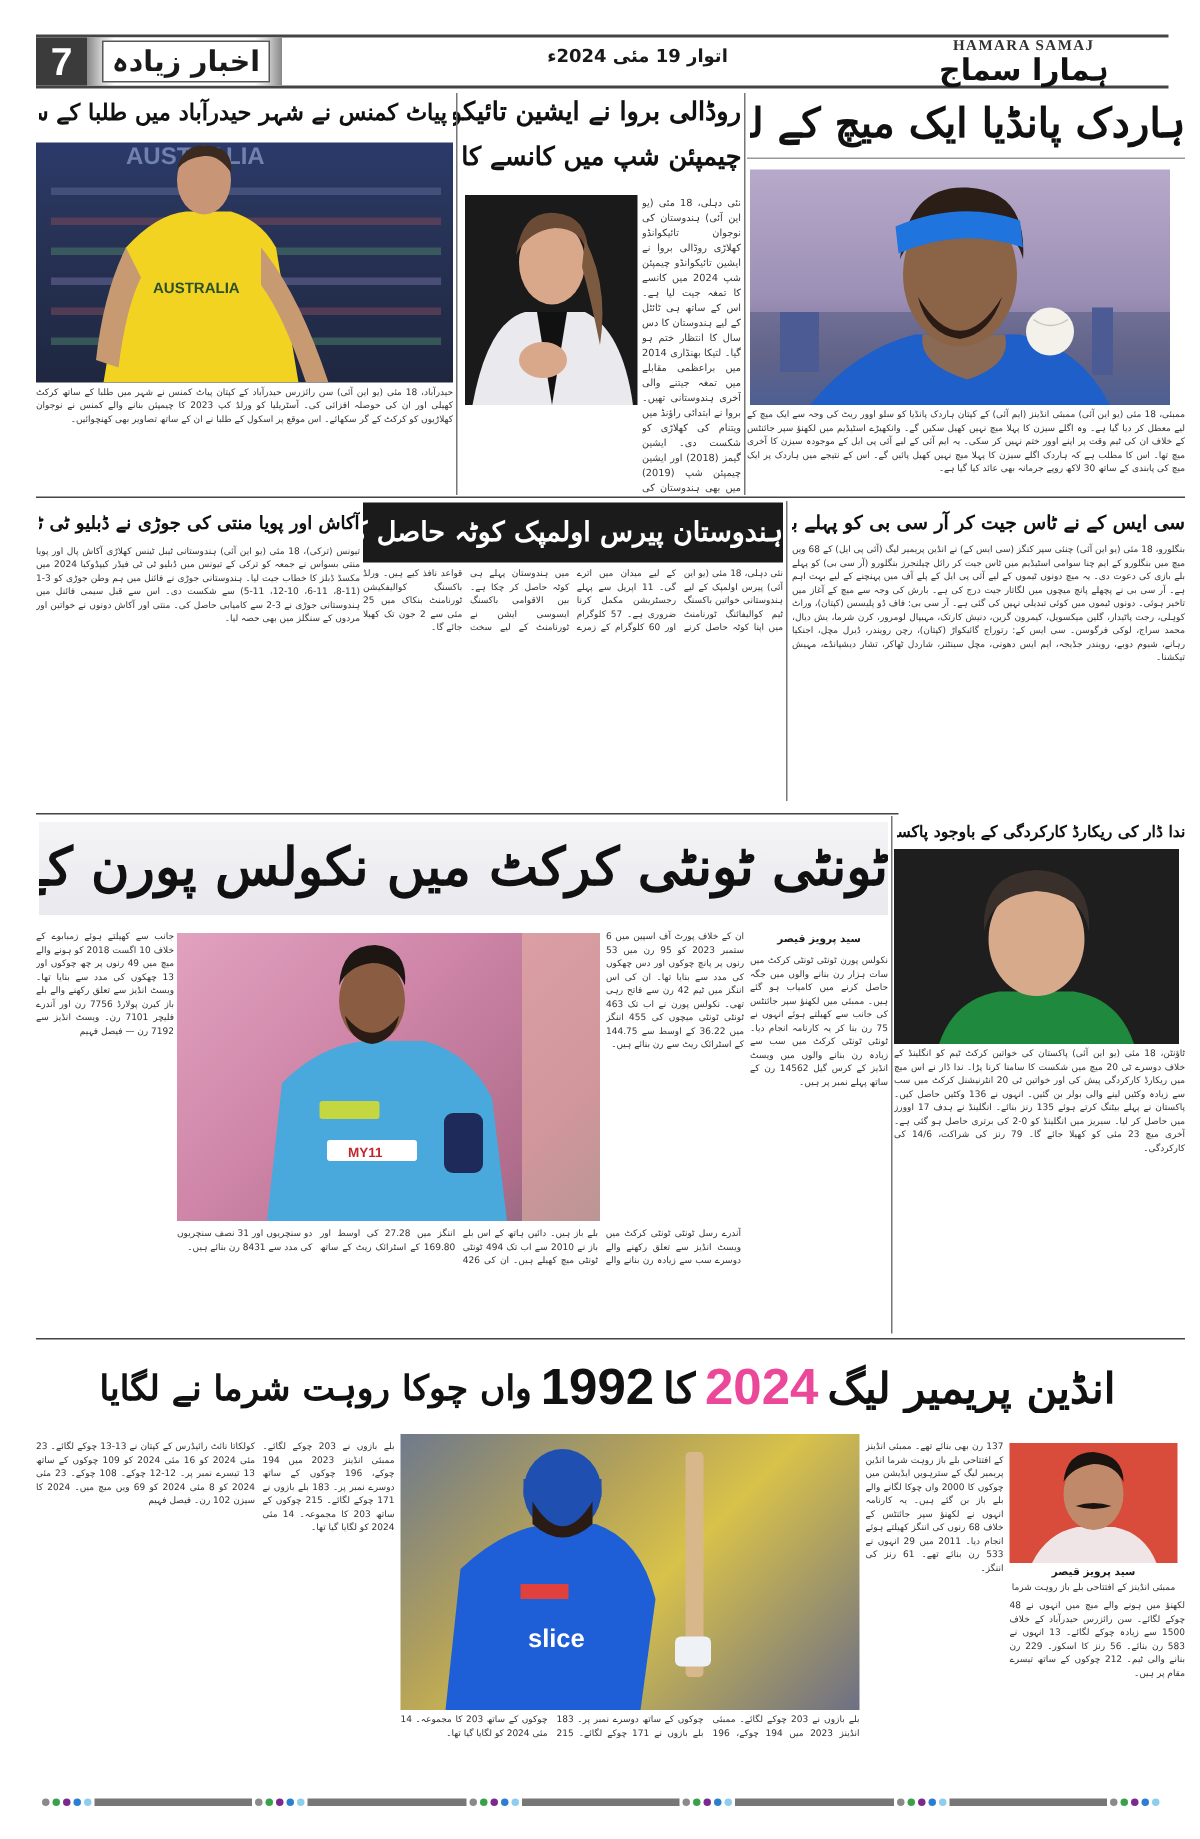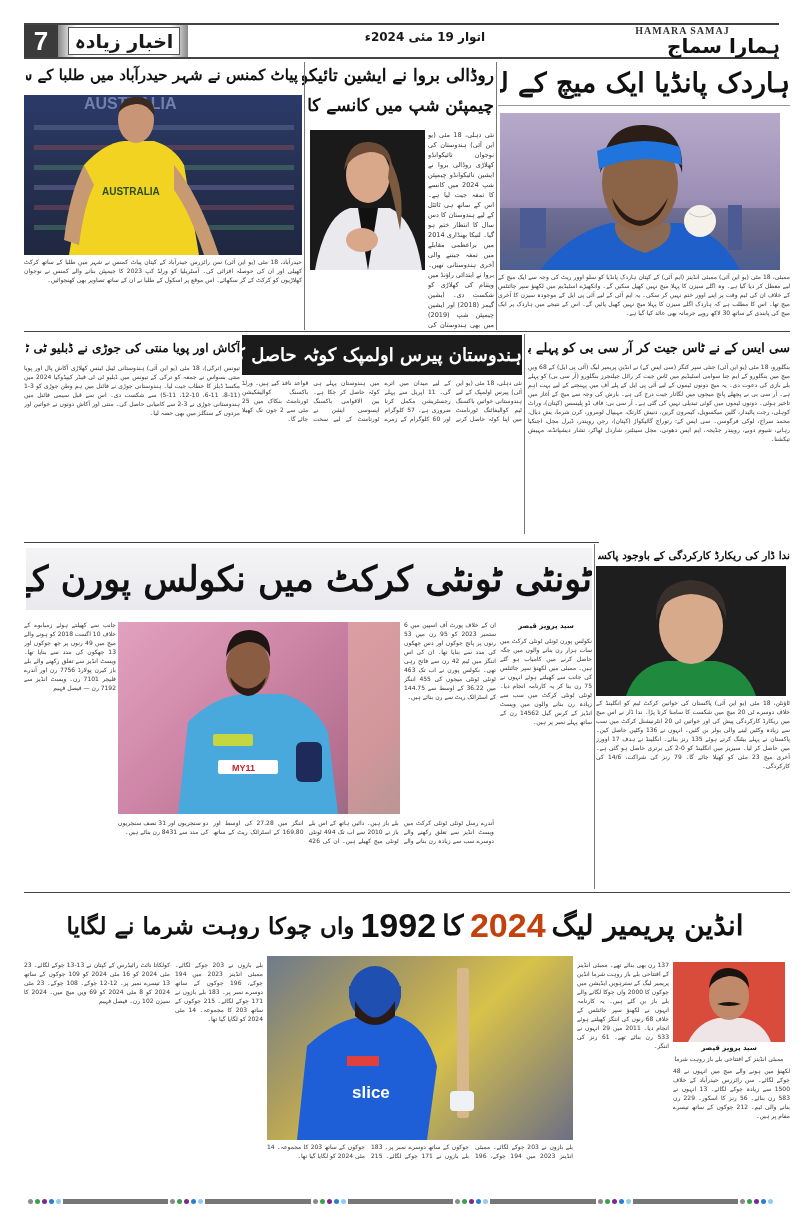--- a/index.html
+++ b/index.html
@@ -13,21 +13,21 @@
   .hdr-line-bot { left: 24px; top: 57px; width: 755px; height: 2px; background: #444; }
   .page-no { left: 24px; top: 25px; width: 34px; height: 32px; background: #3b3b3b; color: #fff;
     font: bold 26px "Liberation Sans", sans-serif; text-align: center; line-height: 32px; }
   .section-bar { left: 58px; top: 25px; width: 130px; height: 32px;
     background: linear-gradient(90deg,#888 0,#d6d6d6 8%,#fff 14%,#fff 86%,#d6d6d6 92%,#888 100%); }
   .section-box { left: 68px; top: 27px; width: 112px; height: 28px; border: 1px solid #555; background: #fff;
     font: bold 19px "DejaVu Sans", sans-serif; text-align: center; line-height: 27px; }
   .date { left: 355px; top: 30px; width: 140px; height: 20px; font: bold 12px "DejaVu Sans", sans-serif; text-align: center; }
   .logo { left: 585px; top: 25px; width: 195px; height: 32px; text-align: right; }
   .logo-en { font: bold 10px "Liberation Serif", serif; letter-spacing: 1px; color: #333; text-align: center; }
-  .logo-ur { font: bold 20px "DejaVu Sans", sans-serif; line-height: 20px; color: #111; }
+  .logo-ur { font: bold 20px "DejaVu Sans", sans-serif; line-height: 20px; color: #111; text-align: center; }
 
   
   .headline { font-family: "DejaVu Serif", serif; font-weight: bold; color: #111; white-space: nowrap; overflow: hidden; }
   .photo { overflow: hidden; }
   .txt { font-size: 6px; line-height: 9px; color: #333; text-align: justify; overflow: hidden; }
   .cap { font-size: 6px; line-height: 8px; color: #333; overflow: hidden; }
   .rule { background: #444; }
   .vrule { background: #777; width: 1px; }
 
   
@@ -150,21 +150,21 @@
 <div class="abs txt" dir="rtl" style="left:24px;top:620px;width:92px;height:265px;">جانب سے کھیلتے ہوئے زمبابوے کے خلاف 10 اگست 2018 کو ہونے والے میچ میں 49 رنوں پر چھ چوکوں اور 13 چھکوں کی مدد سے بنایا تھا۔ ویسٹ انڈیز سے تعلق رکھنے والے بلے باز کیرن پولارڈ 7756 رن اور آندرے فلیچر 7101 رن۔ ویسٹ انڈیز سے 7192 رن — فیصل فہیم</div>
 <div class="abs txt" dir="rtl" style="left:404px;top:620px;width:92px;height:200px;">ان کے خلاف پورٹ آف اسپین میں 6 ستمبر 2023 کو 95 رن میں 53 رنوں پر پانچ چوکوں اور دس چھکوں کی مدد سے بنایا تھا۔ ان کی اس اننگز میں ٹیم 42 رن سے فاتح رہی تھی۔ نکولس پورن نے اب تک 463 ٹونٹی ٹونٹی میچوں کی 455 اننگز میں 36.22 کے اوسط سے 144.75 کے اسٹرائک ریٹ سے رن بنائے ہیں۔</div>
 <div class="abs" dir="rtl" style="left:500px;top:622px;width:92px;height:12px;font:bold 7px 'DejaVu Sans',sans-serif;text-align:center;">سید پرویز قیصر</div>
 <div class="abs txt" dir="rtl" style="left:500px;top:636px;width:92px;height:250px;">نکولس پورن ٹونٹی ٹونٹی کرکٹ میں سات ہزار رن بنانے والوں میں جگہ حاصل کرنے میں کامیاب ہو گئے ہیں۔ ممبئی میں لکھنؤ سپر جائنٹس کی جانب سے کھیلتے ہوئے انہوں نے 75 رن بنا کر یہ کارنامہ انجام دیا۔ ٹونٹی ٹونٹی کرکٹ میں سب سے زیادہ رن بنانے والوں میں ویسٹ انڈیز کے کرس گیل 14562 رن کے ساتھ پہلے نمبر پر ہیں۔</div>
 <div class="abs txt" dir="rtl" style="left:118px;top:818px;width:376px;height:68px;column-count:4;column-gap:5px;">آندرے رسل ٹونٹی ٹونٹی کرکٹ میں ویسٹ انڈیز سے تعلق رکھنے والے دوسرے سب سے زیادہ رن بنانے والے بلے باز ہیں۔ دائیں ہاتھ کے اس بلے باز نے 2010 سے اب تک 494 ٹونٹی ٹونٹی میچ کھیلے ہیں۔ ان کی 426 اننگز میں 27.28 کی اوسط اور 169.80 کے اسٹرائک ریٹ کے ساتھ دو سنچریوں اور 31 نصف سنچریوں کی مدد سے 8431 رن بنائے ہیں۔</div>
 
 <div class="abs rule" style="left:24px;top:892px;width:766px;height:1px;"></div>
 
 <div class="abs" dir="rtl" style="left:20px;top:895px;width:770px;height:60px;display:flex;justify-content:center;align-items:center;gap:6px;white-space:nowrap;">
   <span class="headline" style="font-size:28px;">انڈین پریمیر لیگ</span>
-  <span style="font:bold 34px 'Liberation Sans',sans-serif;color:#c2410c;">2024</span>
+  <span style="font:bold 34px 'Liberation Sans',sans-serif;color:#ec4899;">2024</span>
   <span class="headline" style="font-size:28px;">کا</span>
   <span style="font:bold 34px 'Liberation Sans',sans-serif;color:#111;">1992</span>
   <span class="headline" style="font-size:23px;">واں چوکا روہت شرما نے لگایا</span>
 </div>
 
 <div class="abs photo" style="left:673px;top:962px;width:112px;height:80px;background:#d94b3a;">
   <svg width="112" height="80" viewBox="0 0 112 80">
     <path d="M15 80 Q25 60 45 56 L70 56 Q90 60 98 80 Z" fill="#efe4e6"></path>
     <ellipse cx="56" cy="34" rx="20" ry="24" fill="#c08a6a"></ellipse>
     <path d="M36 26 Q38 6 56 6 Q76 8 76 26 Q70 14 56 14 Q42 16 36 26 Z" fill="#1a1310"></path>

